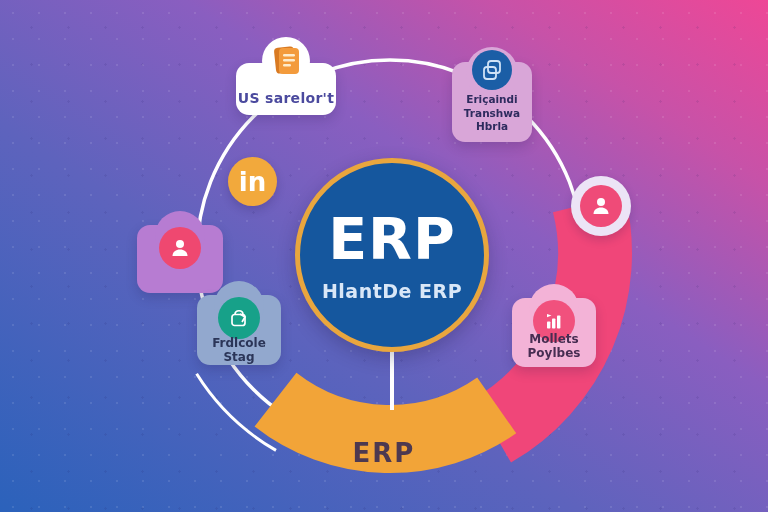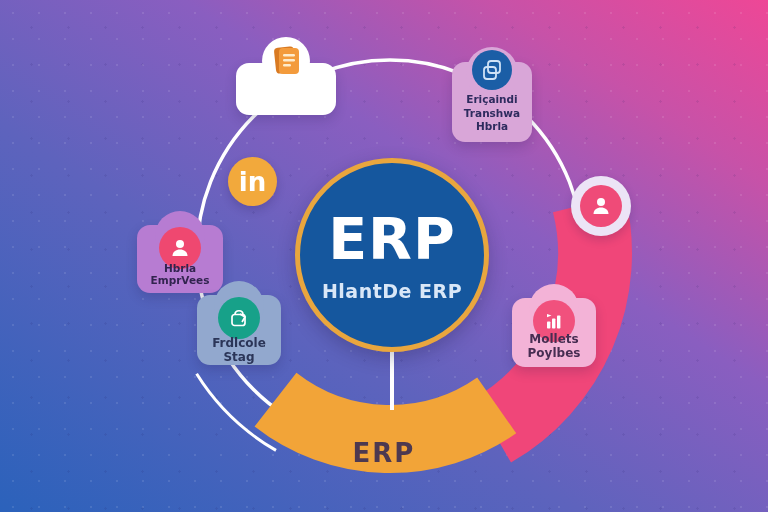--- a/index.html
+++ b/index.html
@@ -119,20 +119,21 @@
     <div class="bump"></div>
     <span class="book-wrap">
       <svg width="38" height="38" viewBox="0 0 38 38">
         <rect x="8" y="6" width="20" height="26" rx="4" fill="#d97a22" transform="rotate(-6 18 19)"></rect>
         <rect x="12" y="7" width="20" height="26" rx="4" fill="#f39b3c"></rect>
         <rect x="16" y="13" width="12" height="2.4" rx="1.2" fill="#fdeccd"></rect>
         <rect x="16" y="18" width="12" height="2.4" rx="1.2" fill="#fdeccd"></rect>
         <rect x="16" y="23" width="8" height="2.4" rx="1.2" fill="#fdeccd"></rect>
       </svg>
     </span>
+    <div class="card-label">US sarelor't</div>
   </div>
 
   <div class="card card-transfer">
     <div class="bump"></div>
     <div class="icon-circle">
       <svg width="24" height="24" viewBox="0 0 24 24" fill="none" stroke="#cfe2f6" stroke-width="1.8">
         <rect x="8" y="3" width="12" height="12" rx="3"></rect>
         <rect x="4" y="9" width="12" height="12" rx="3"></rect>
       </svg>
     </div>
@@ -147,21 +148,20 @@
   </div>
 
   <div class="card card-employees">
     <div class="bump"></div>
     <div class="icon-circle">
       <svg width="24" height="24" viewBox="0 0 24 24">
         <circle cx="12" cy="8" r="4" fill="#ffffff"></circle>
         <path d="M4.5 20 C4.5 15.6 8 13.4 12 13.4 S19.5 15.6 19.5 20 Z" fill="#ffffff"></path>
       </svg>
     </div>
-    <div class="card-label">Hbrla EmprVees</div>
   </div>
 
   <div class="card card-protocol">
     <div class="bump"></div>
     <div class="icon-circle">
       <svg width="24" height="24" viewBox="0 0 24 24" fill="none" stroke="#ffffff" stroke-width="1.7">
         <rect x="5" y="8.5" width="13" height="11" rx="2.5"></rect>
         <path d="M8 8.5 C8 3.5 16 3.5 16 8.5"></path>
         <path d="M13 8 l5 3 -3 5"></path>
       </svg>

